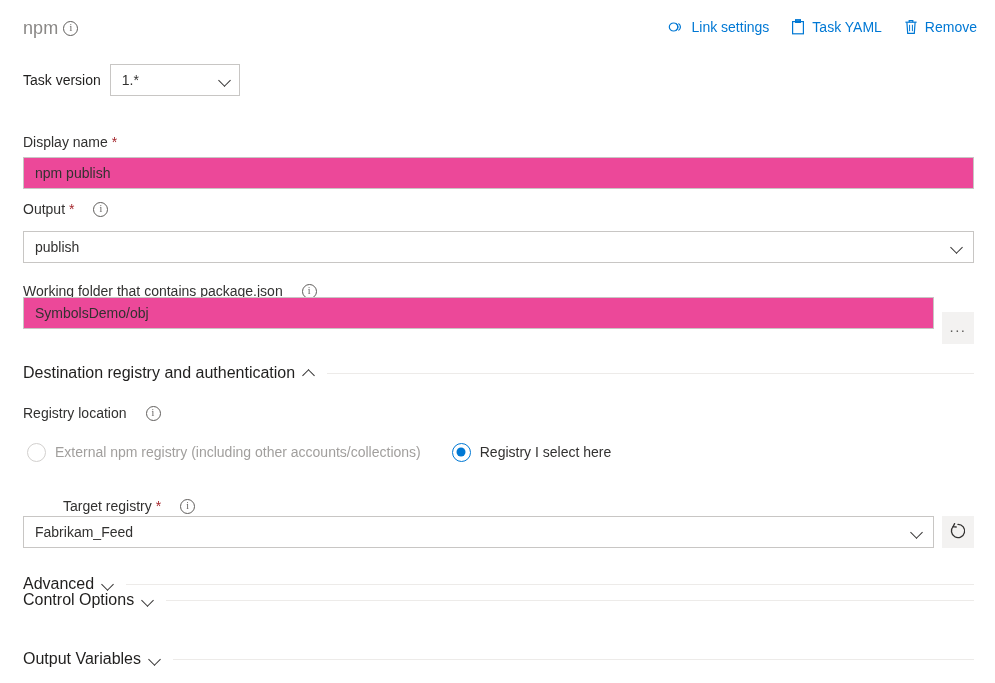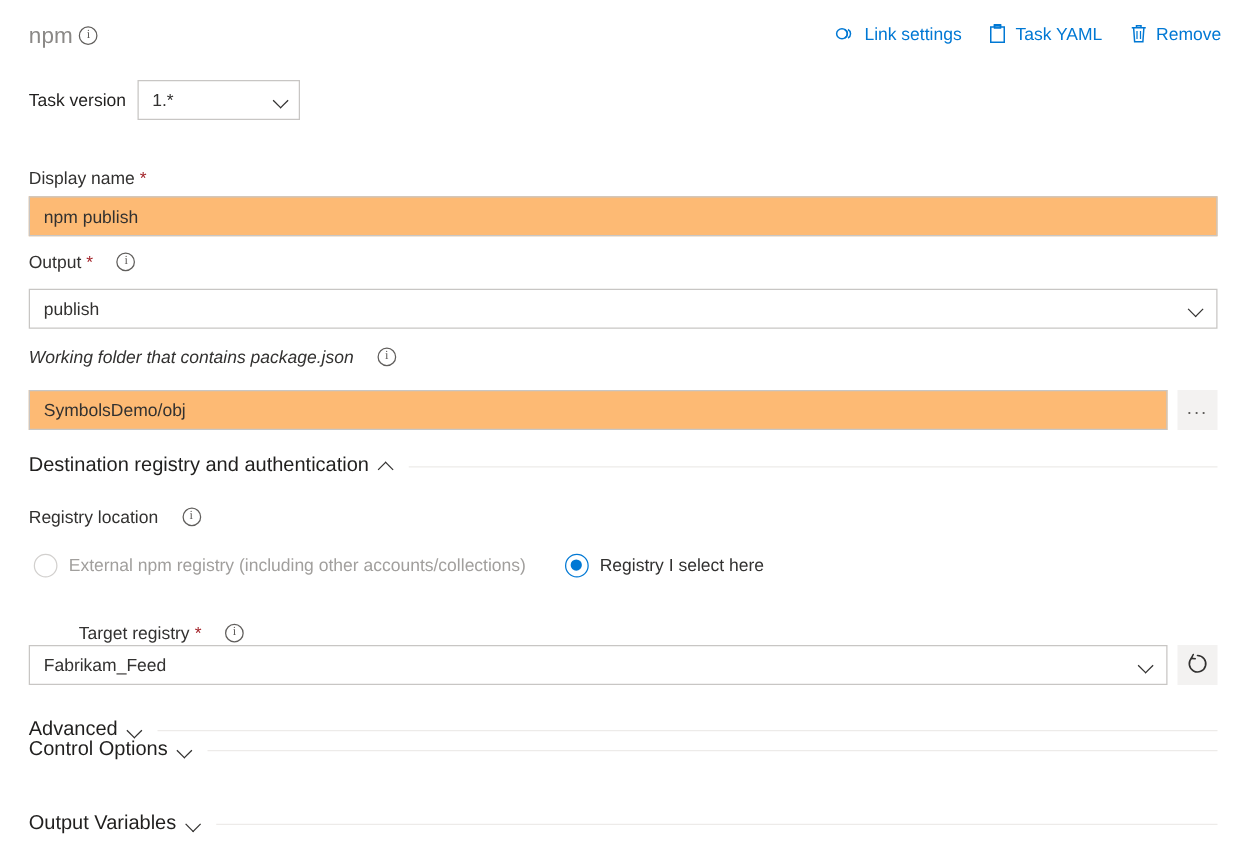--- a/index.html
+++ b/index.html
@@ -138,21 +138,21 @@
     font-size: 14px;
   }
   .label-info { margin-left: 19px; }
 
   .text-input {
     position: absolute;
     left: 23px;
     width: 951px;
     height: 32px;
     border: 1px solid #c8c6c4;
-    background: #fdba74;
+    background: #ec4899;
     display: flex;
     align-items: center;
     padding: 0 11px;
     font-size: 14px;
     color: #323130;
     cursor: text;
   }
   .text-input.narrow { width: 911px; }
 
   .select-input {
@@ -320,25 +320,25 @@
 <div class="field-label" style="top:199px;">
   <span>Output</span>
   <span class="req">*</span>
   <span class="info-icon label-info"></span>
 </div>
 <div class="select-input" style="top:231px;">
   <span class="val">publish</span>
   <span class="chev"></span>
 </div>
 
-<div class="field-label" style="top:275px;font-style:italic;">
+<div class="field-label" style="top:281px;">
   <span>Working folder that contains package.json</span>
   <span class="info-icon label-info"></span>
 </div>
-<div class="text-input narrow" style="top:312px;">
+<div class="text-input narrow" style="top:297px;">
   <span>SymbolsDemo/obj</span>
 </div>
 <button class="side-btn" style="left:942px; top:312px;">
   <span class="dots">...</span>
 </button>
 
 <div class="section-head" style="top:362px;">
   <span class="section-title">Destination registry and authentication</span>
   <span class="chev up"></span>
   <span class="section-rule"></span>

